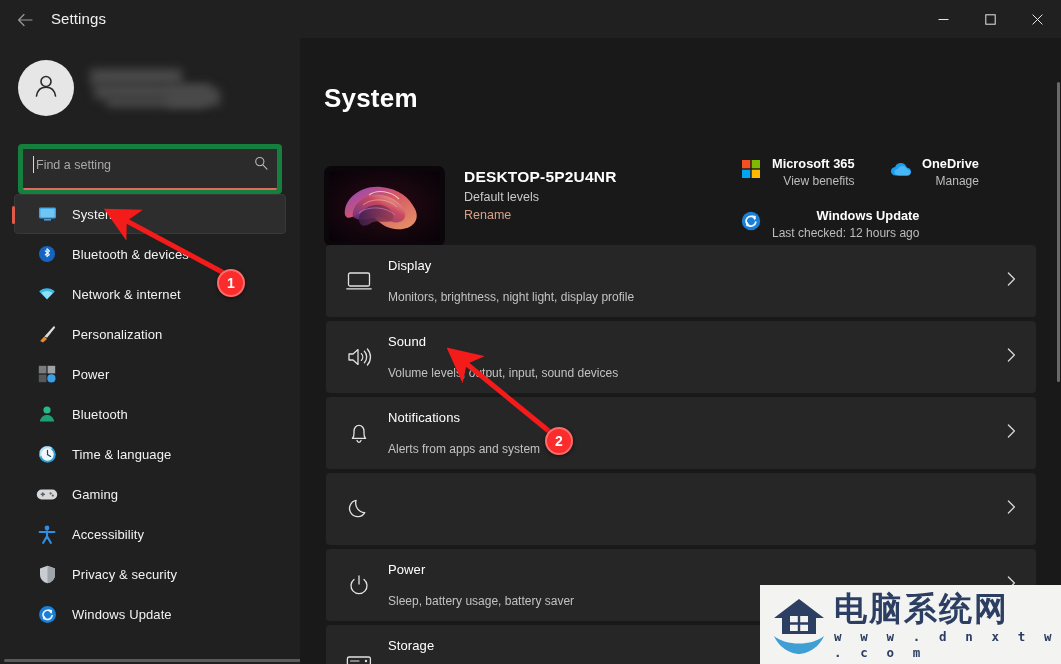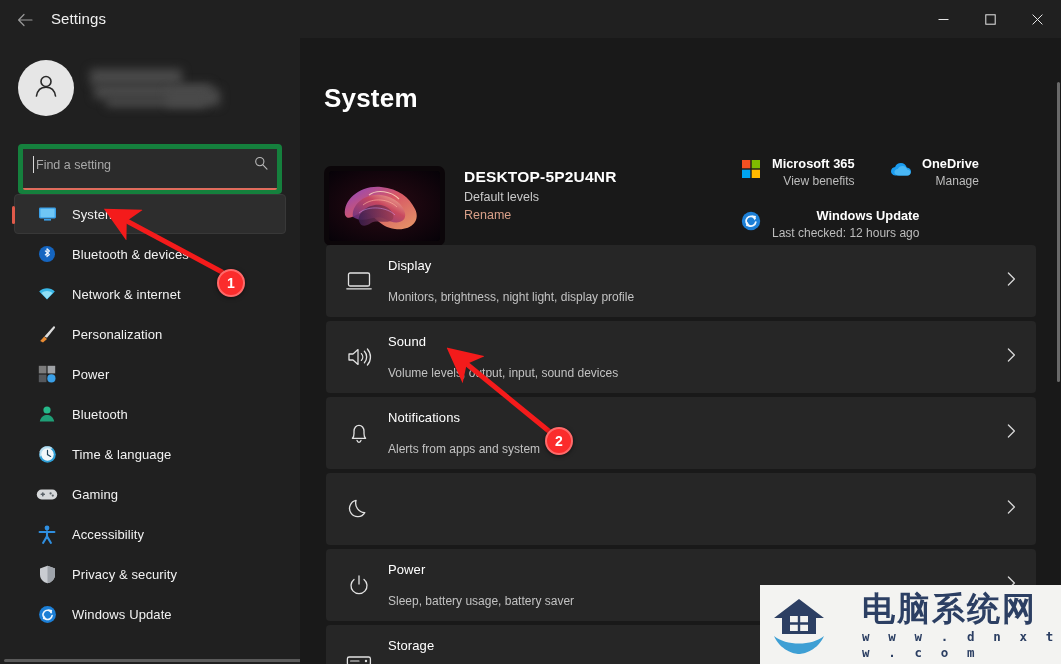--- a/index.html
+++ b/index.html
@@ -78,21 +78,21 @@
   .hscroll{position:absolute;left:0;bottom:0;width:300px;height:6px;}
   .hscroll .thumb{position:absolute;left:4px;bottom:2px;width:330px;height:3px;background:#5a5a5a;border-radius:2px;}
 
   
   .anno{position:absolute;left:0;top:0;width:1061px;height:664px;pointer-events:none;}
   .badge{position:absolute;width:28px;height:28px;border-radius:50%;background:#fb2c2c;border:2px solid #ff6a6a;
          display:flex;align-items:center;justify-content:center;font-size:14px;font-weight:bold;color:#fff;
          box-shadow:0 1px 4px rgba(0,0,0,.55);box-sizing:border-box;}
 
   
-  .watermark{position:absolute;right:0;bottom:0;width:301px;height:79px;background:#f3f3f1;display:flex;align-items:center;padding-left:8px;box-sizing:border-box;gap:28px;}
+  .watermark{position:absolute;right:0;bottom:0;width:301px;height:79px;background:#f3f3f1;display:flex;align-items:center;padding-left:8px;box-sizing:border-box;}
   .wm-logo{width:62px;height:62px;flex:0 0 auto;}
   .wm-txt{margin-left:4px;}
   .wm-cn{font-size:33px;font-weight:bold;color:#2c3f63;letter-spacing:2px;line-height:40px;font-family:"DejaVu Sans",sans-serif;}
   .wm-url{font-size:12.5px;font-weight:bold;color:#2c3f63;letter-spacing:5.6px;line-height:16px;font-family:"DejaVu Sans Mono",monospace;}
 </style>
 </head>
 <body>
 
 <div id="app">
 

